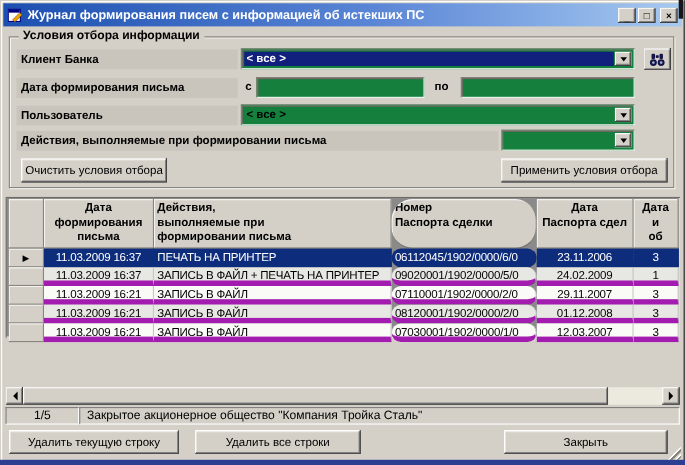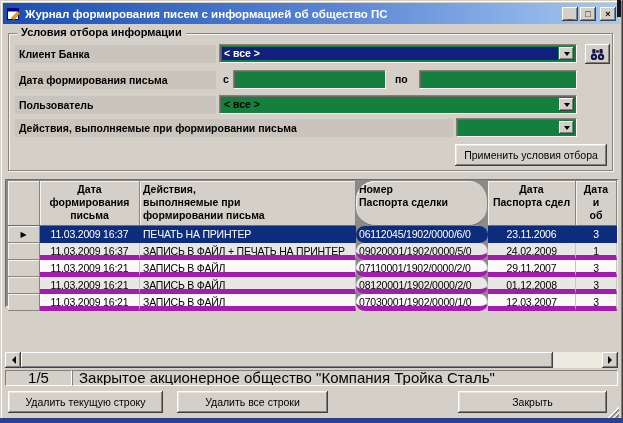--- a/index.html
+++ b/index.html
@@ -126,21 +126,21 @@
   .tri-r { width:0;height:0;border:4px solid transparent;border-left:4px solid #000;margin-right:-3px; }
   .sb-thumb {
     position:absolute; top:0; left:16px; width:532px; height:16px; background:#d4d0c8;
     box-shadow: inset -1px -1px 0 #404040, inset 1px 1px 0 #fff, inset -2px -2px 0 #808080;
   }
 
   
   .status-panel {
     position:absolute; top:370px; height:16px; background:#d4d0c8;
     border:1px solid; border-color:#808080 #ffffff #ffffff #808080;
-    font-size:15px; line-height:14px; white-space:nowrap; overflow:hidden;
+    font-size:11px; line-height:14px; white-space:nowrap; overflow:hidden;
   }
   .grip {
     position:absolute; right:4px; bottom:5px; width:13px; height:13px;
     background:
       linear-gradient(135deg, transparent 0 55%, #fff 55% 62%, #87857c 62% 72%, transparent 72% 78%, #fff 78% 84%, #87857c 84% 94%, transparent 94%);
   }
   .artifact { position:absolute; }
 </style>
 </head>
 <body>
@@ -148,21 +148,21 @@
 <div class="window">
 
   <div class="titlebar">
     <span style="display:flex">
       <svg width="14" height="14" viewBox="0 0 14 14">
         <rect x="0.5" y="1.5" width="11" height="11" fill="#ffffff" stroke="#000080"></rect>
         <rect x="1" y="2" width="10" height="2.5" fill="#000080"></rect>
         <path d="M6.5 13 L13 6.5 L11 4.5 L4.5 11 Z" fill="#f0a500" stroke="#7a4a00" stroke-width="0.6"></path>
       </svg>
     </span>
-    <span class="title-text">Журнал формирования писем с информацией об общество ПС</span>
+    <span class="title-text">Журнал формирования писем с информацией об истекших ПС</span>
     <span class="winbtns">
       <span class="winbtn">
           <span class="low">_</span>
         </span>
       <span class="winbtn">
           <span>□</span>
         </span>
       <span class="winbtn" style="margin-left:2px">
           <span>×</span>
         </span>
@@ -210,20 +210,23 @@
     </div>
 
     <div class="flabel" style="left:6px;top:85px;width:438px">Действия, выполняемые при формировании письма</div>
     <div class="combo sunken-border" style="left:447px;top:84px;width:121px">
       <div class="combo-val"></div>
       <div class="combo-btn">
         <span class="arr-down"></span>
       </div>
     </div>
 
+    <div class="btn" style="left:10px;top:110px;width:133px;height:22px">
+      <span>Очистить условия отбора</span>
+    </div>
     <div class="btn" style="left:446px;top:110px;width:152px;height:22px">
       <span>Применить условия отбора</span>
     </div>
   </div>
 
   <div class="grid-area">
     <div class="table">
 
       <div class="t-row">
         <div class="th c0"></div>

